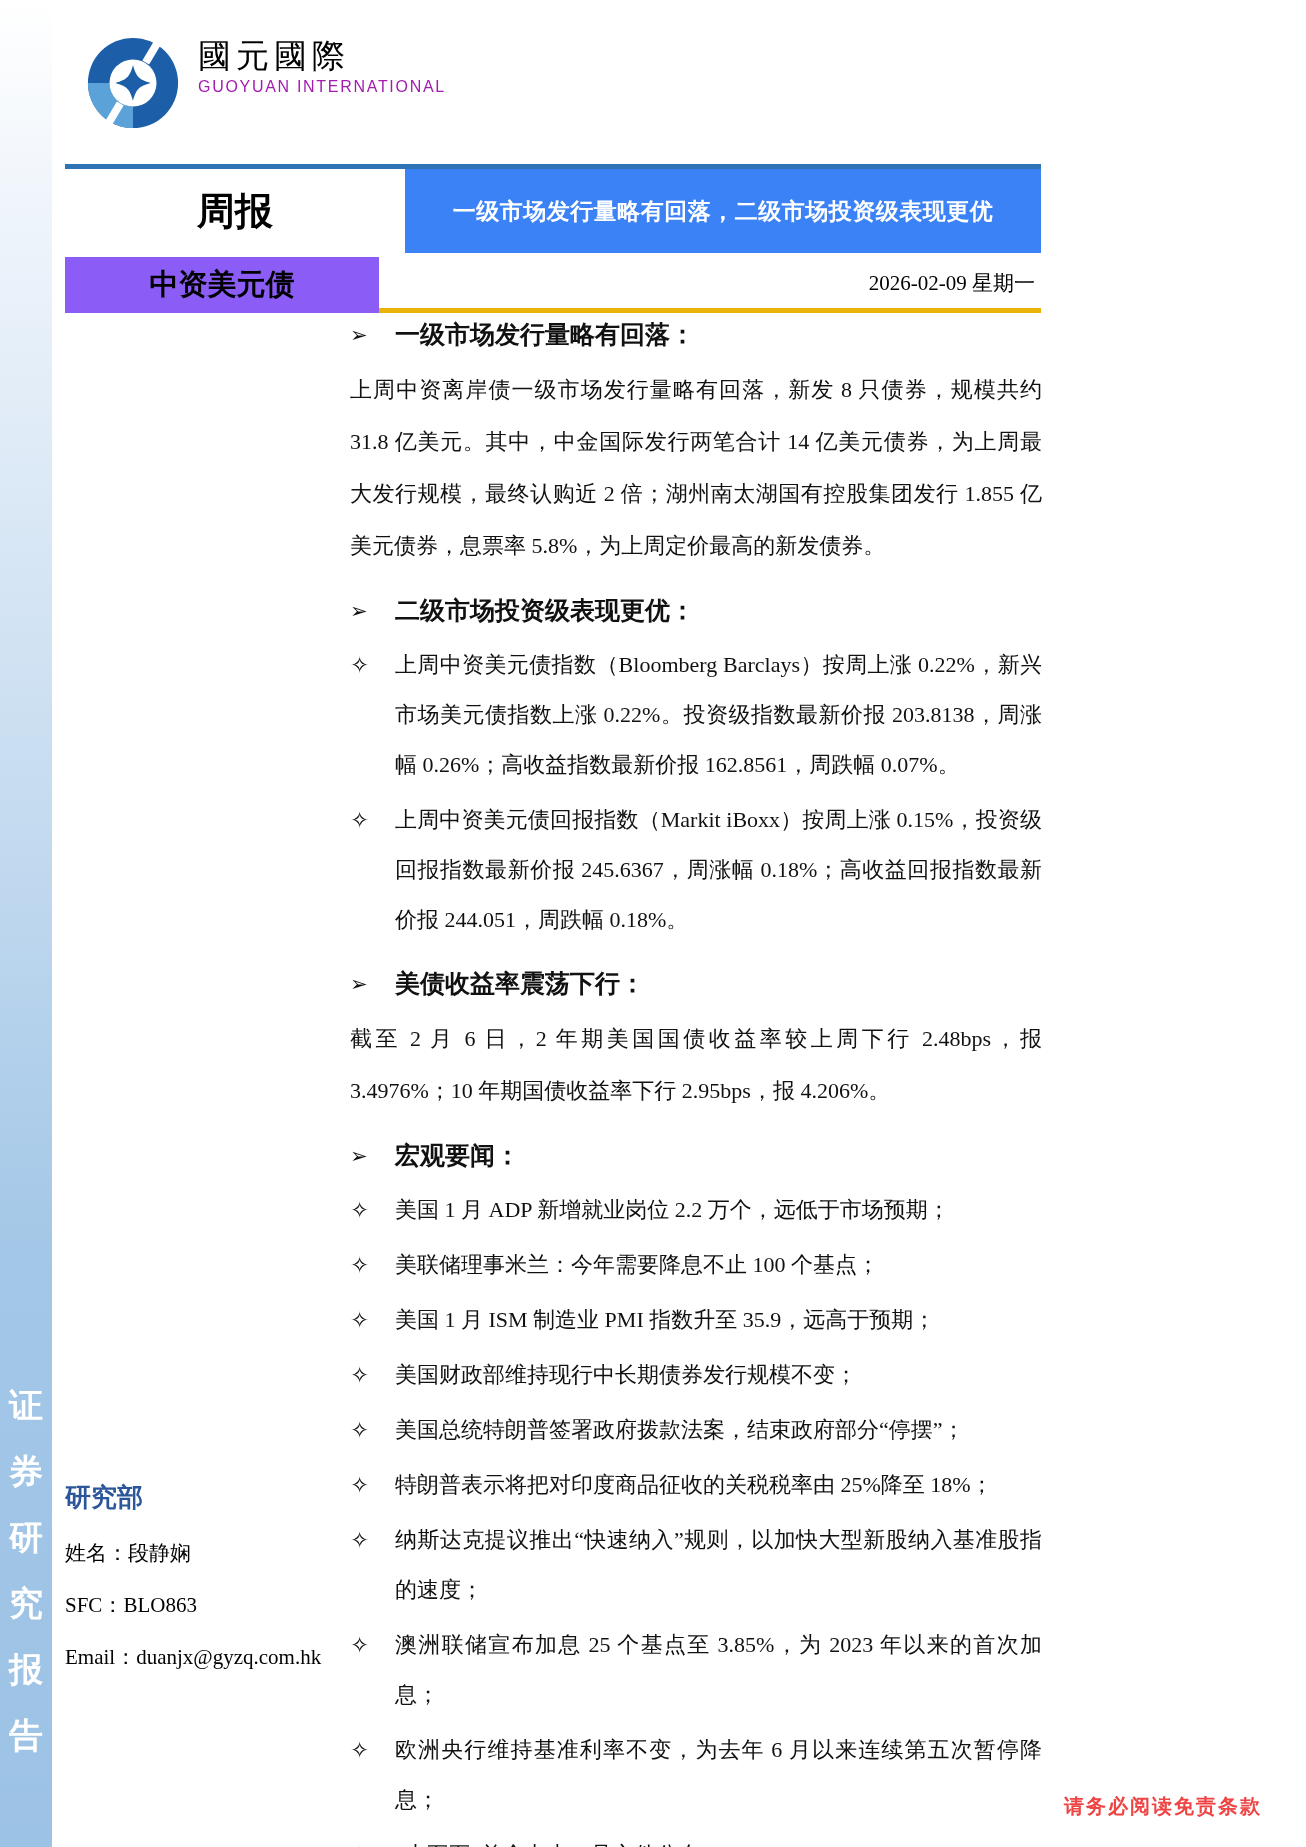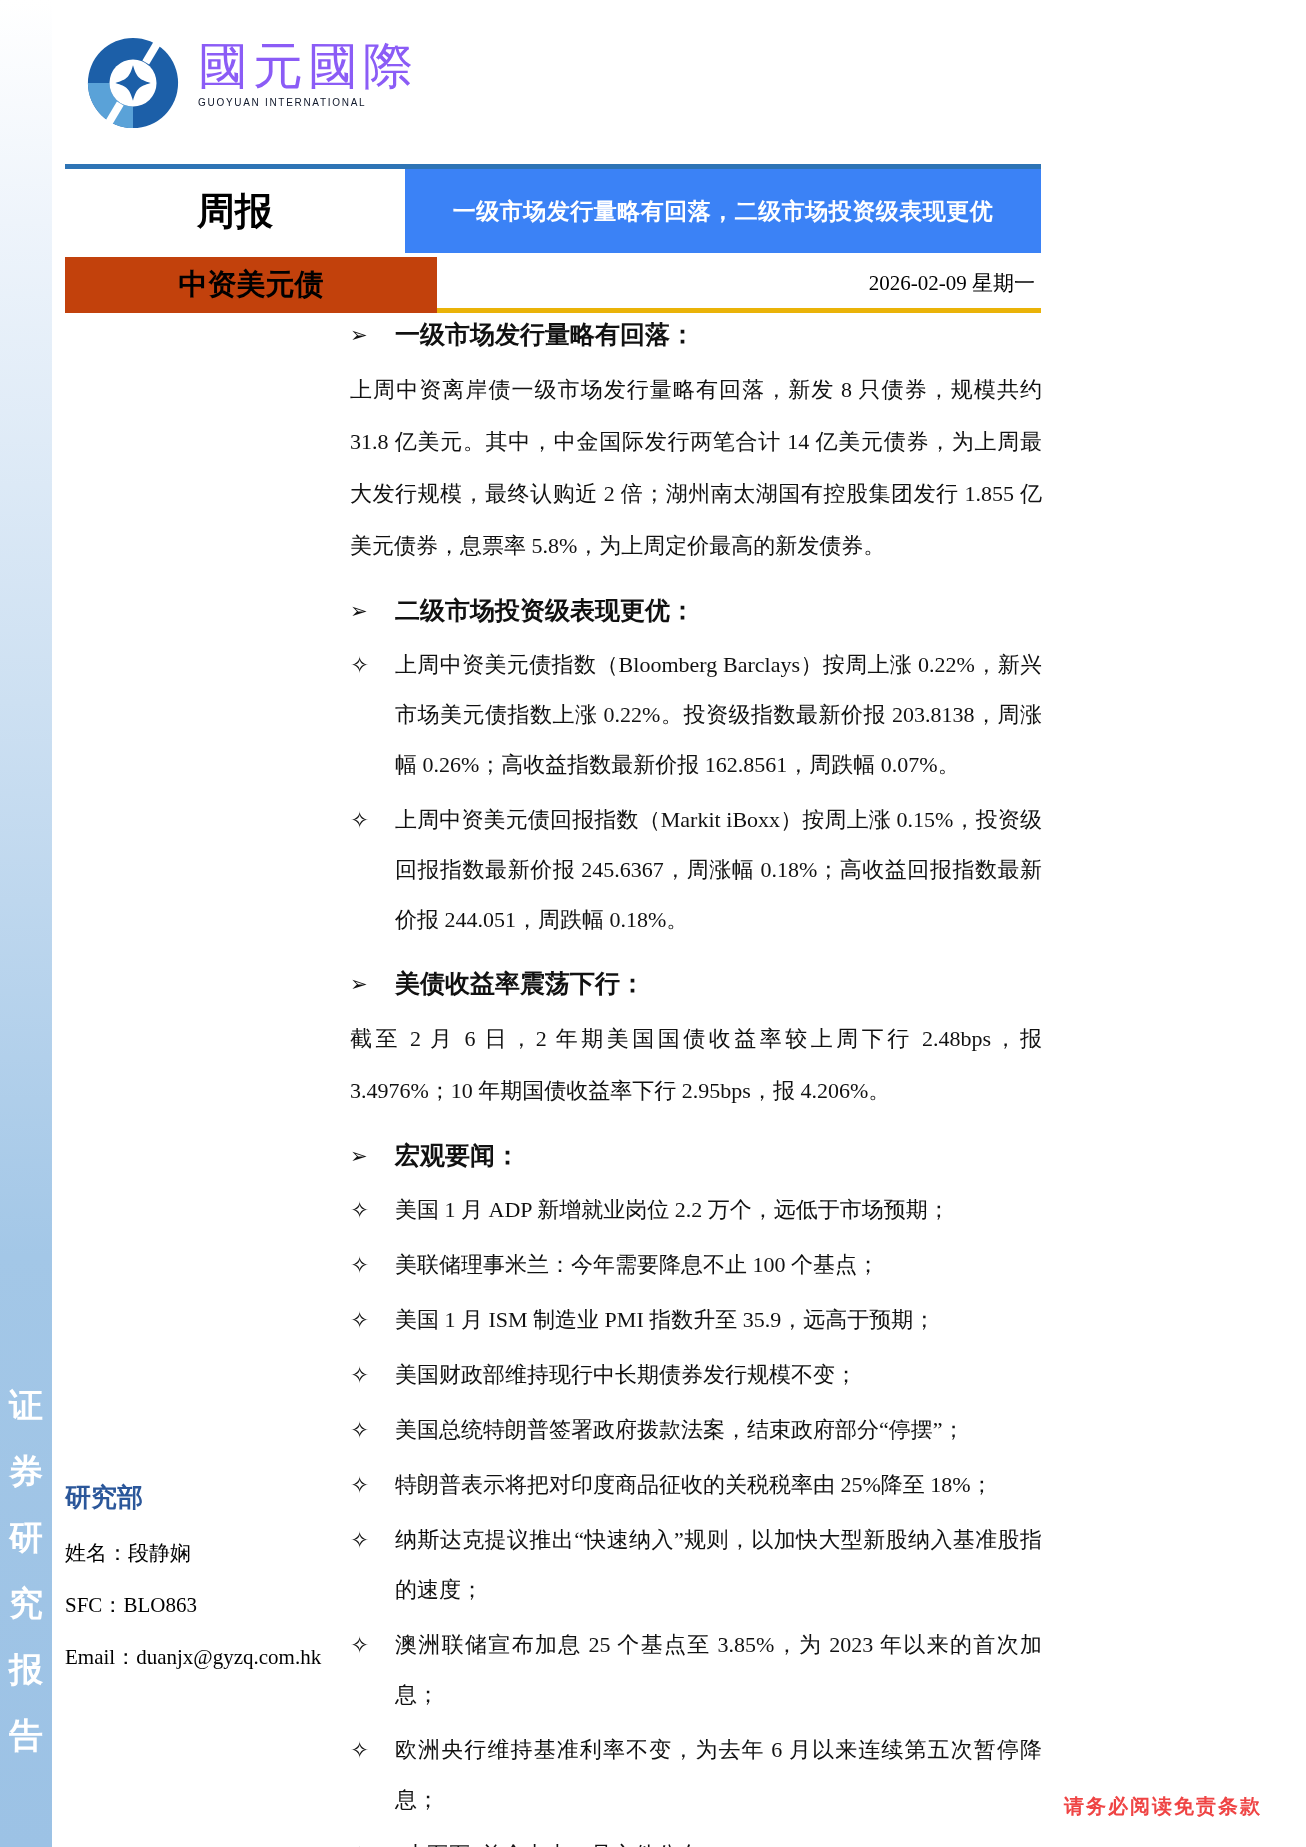--- a/index.html
+++ b/index.html
@@ -16,38 +16,38 @@
   .side-chars {
     position:absolute; left:0; top:1383px; width:52px;
     display:flex; flex-direction:column; align-items:center; gap:20px;
     color:#ffffff; font-size:34px; font-weight:bold;
   }
 
   
   .logo { position:absolute; left:84px; top:34px; display:flex; align-items:flex-start; gap:16px; }
   .logo-mark svg { width:98px; height:98px; display:block; }
   .logo-texts { padding-top:4px; font-family:"Liberation Sans","DejaVu Sans",sans-serif; }
-  .logo-cn { font-size:50px; line-height:1.12; color:#8b5cf6; letter-spacing:5px; }
-  .logo-en { font-size:10px; color:#0f172a; letter-spacing:1.7px; margin-top:3px; }
+  .logo-cn { font-size:33px; line-height:1.12; color:#000000; letter-spacing:5px; }
+  .logo-en { font-size:16px; color:#a21caf; letter-spacing:1.7px; margin-top:3px; }
 
   
   .header { position:absolute; left:65px; top:164px; width:976px; }
   .header-topline { height:5px; background:#2e74b5; }
   .header-row1 { display:flex; height:84px; }
   .report-type {
     width:340px; display:flex; align-items:center; justify-content:center;
     font-size:38px; font-weight:bold; color:#000;
   }
   .title-bar {
     flex:1; background:#3b82f6; color:#ffffff; display:flex; align-items:center;
     justify-content:center; font-size:23px; font-weight:bold; letter-spacing:0.5px;
   }
   .header-row2 { display:flex; height:56px; margin-top:4px; }
   .category {
-    width:372px; background:#c2410c; display:flex; align-items:center;
+    width:314px; background:#8b5cf6; display:flex; align-items:center;
     justify-content:center; font-size:29px; font-weight:bold; color:#000;
   }
   .date-cell {
     flex:1; display:flex; align-items:center; justify-content:flex-end;
     padding-right:6px; font-size:21px; color:#000; border-bottom:5px solid #eab308;
   }
 
   
   .content { position:absolute; left:350px; top:310px; width:692px; font-size:22px; }
   .sec.heading { display:flex; margin-top:14px; margin-bottom:4px; font-weight:bold; font-size:25px; line-height:50px; }

